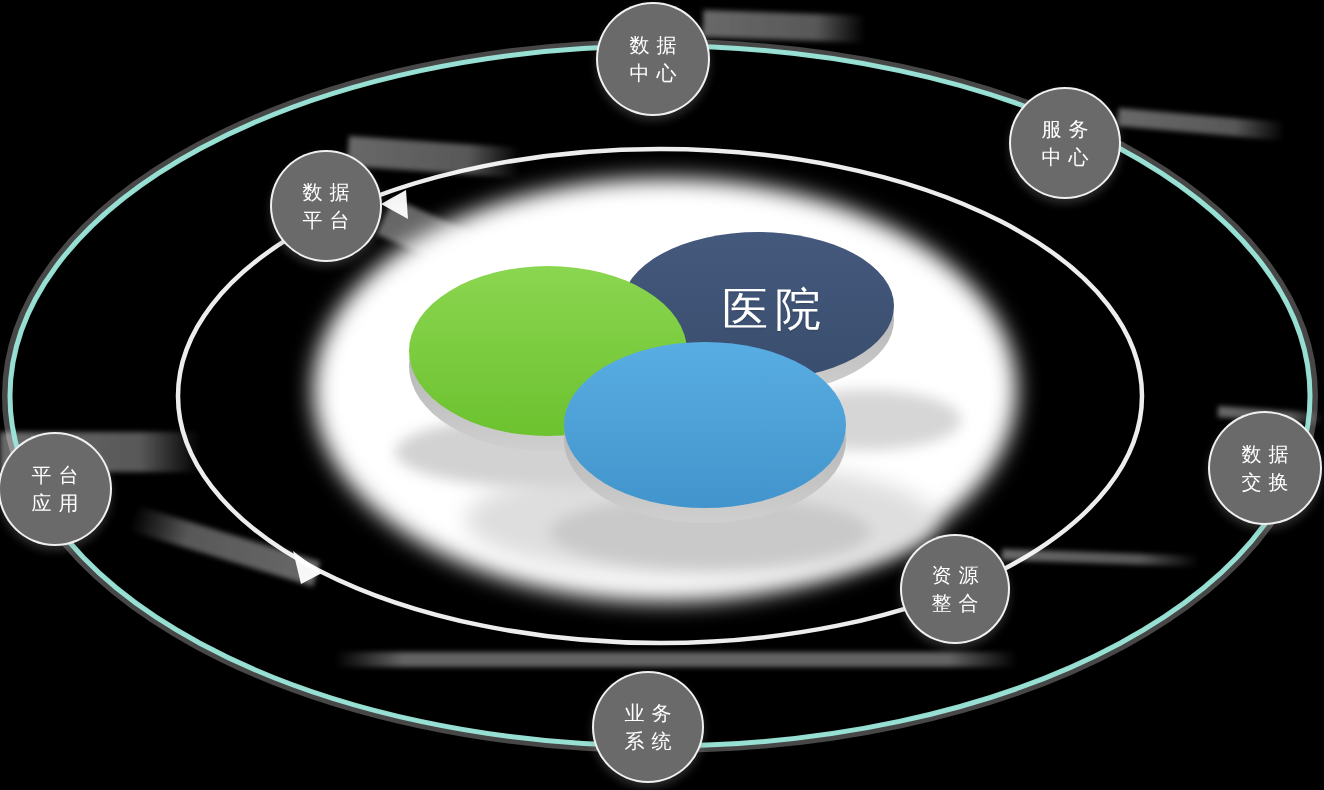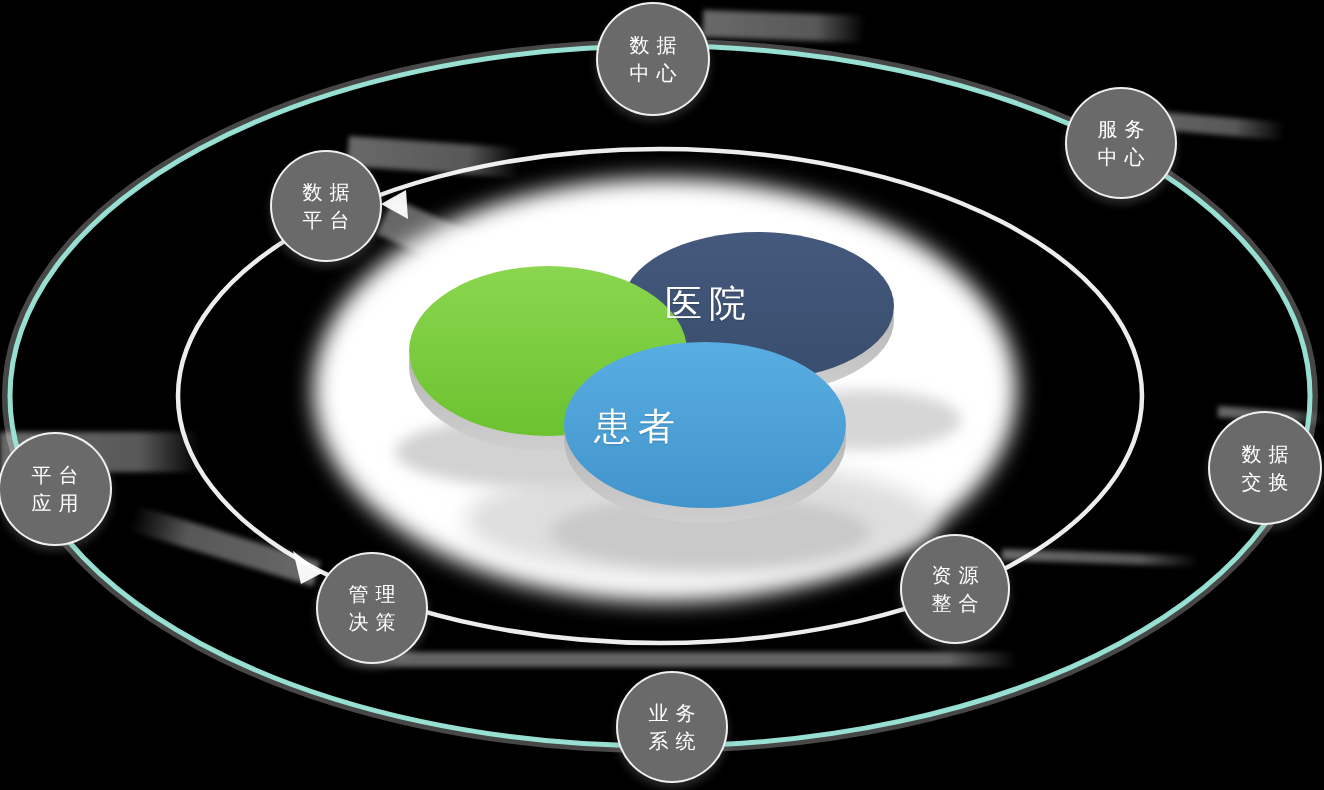--- a/index.html
+++ b/index.html
@@ -16,22 +16,22 @@
     box-shadow:0 5px 9px rgba(150,150,150,.28);
     display:flex;flex-direction:column;align-items:center;justify-content:center;
     color:#fff;z-index:5;
   }
   .node .nl{
     display:block;font-size:20px;line-height:28px;font-weight:500;
     letter-spacing:7px;margin-right:-7px;white-space:nowrap;
   }
   
   .disc-label{
-    position:absolute;width:220px;text-align:left;color:#fff;
-    font-size:37px;font-weight:500;letter-spacing:7px;margin-right:-7px;
+    position:absolute;width:220px;text-align:center;color:#fff;
+    font-size:46px;font-weight:500;letter-spacing:7px;margin-right:-7px;
     text-shadow:0 1px 2px rgba(0,0,0,.18);z-index:4;
   }
 </style>
 </head>
 <body>
 
 <div id="stage" style="background: rgb(0, 0, 0);">
 
   <svg width="1324" height="790" viewBox="0 0 1324 790">
     <defs>
@@ -116,55 +116,50 @@
       <ellipse cx="548" cy="366" rx="139" ry="85" fill="url(#gRim)"></ellipse>
       <ellipse cx="548" cy="351" rx="139" ry="85" fill="url(#gGreen)"></ellipse>
     </g>
     <g>
       <ellipse cx="705" cy="440" rx="141" ry="83" fill="url(#gRim)"></ellipse>
       <ellipse cx="705" cy="425" rx="141" ry="83" fill="url(#gBlue)"></ellipse>
     </g>
   </svg>
 
   <div class="disc-label" style="left:665px;top:279px;">医院</div>
-  <div class="disc-label" style="left:594px;top:402px;">患者</div>
 
   <div class="node" style="left:596px;top:2px;width:114px;height:114px;">
     <span class="nl">数据</span>
     <span class="nl">中心</span>
   </div>
 
-  <div class="node" style="left:1065px;top:87px;width:112px;height:112px;">
+  <div class="node" style="left:1009px;top:87px;width:112px;height:112px;">
     <span class="nl">服务</span>
     <span class="nl">中心</span>
   </div>
 
   <div class="node" style="left:270px;top:150px;width:112px;height:112px;">
     <span class="nl">数据</span>
     <span class="nl">平台</span>
   </div>
 
   <div class="node" style="left:-2px;top:432px;width:114px;height:114px;">
     <span class="nl">平台</span>
     <span class="nl">应用</span>
   </div>
 
   <div class="node" style="left:1208px;top:411px;width:114px;height:114px;">
     <span class="nl">数据</span>
     <span class="nl">交换</span>
   </div>
 
-  <div class="node" style="left:316px;top:552px;width:112px;height:112px;">
-    <span class="nl">管理</span>
-    <span class="nl">决策</span>
-  </div>
 
   <div class="node" style="left:900px;top:534px;width:110px;height:110px;">
     <span class="nl">资源</span>
     <span class="nl">整合</span>
   </div>
 
-  <div class="node" style="left:616px;top:671px;width:112px;height:112px;">
+  <div class="node" style="left:592px;top:671px;width:112px;height:112px;">
     <span class="nl">业务</span>
     <span class="nl">系统</span>
   </div>
 
 </div>
 
 </body></html>

